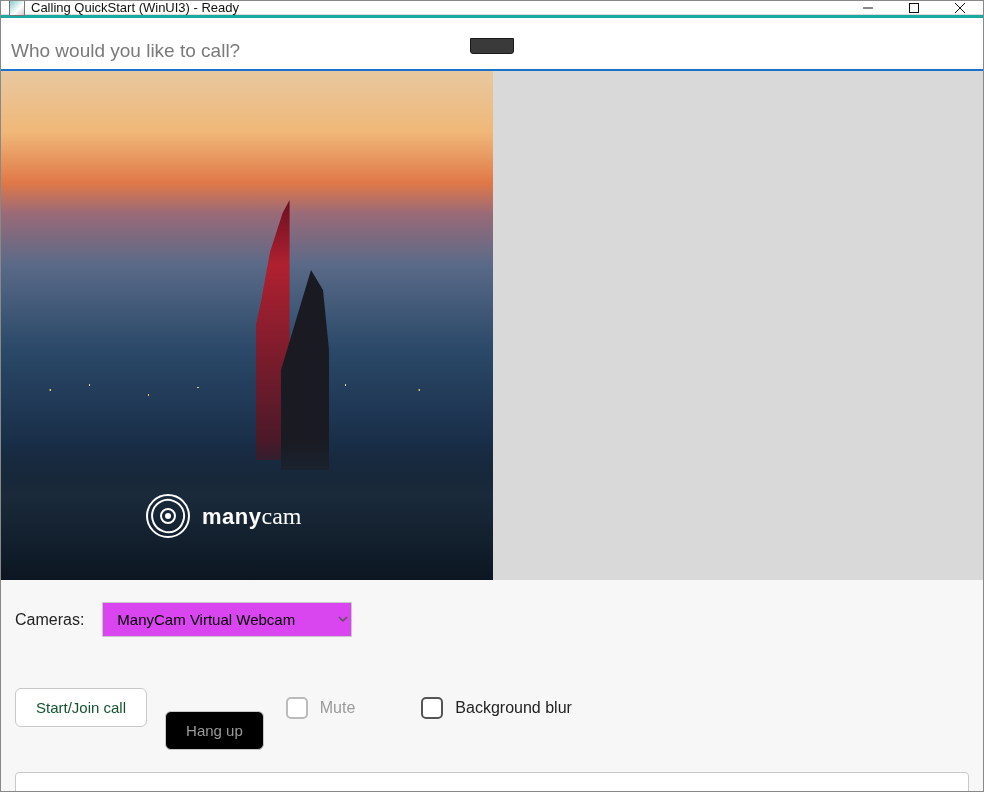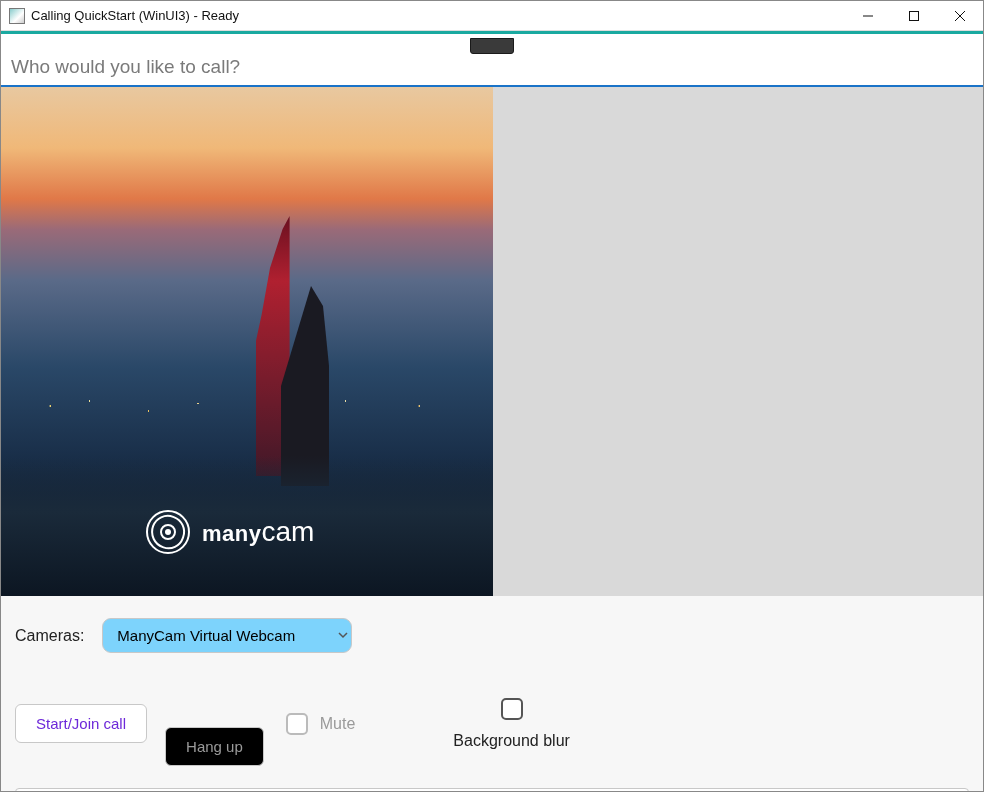--- a/index.html
+++ b/index.html
@@ -7,21 +7,21 @@
       font-family: "Segoe UI", Tahoma, sans-serif;
       font-size: 14px;
       background: #fff;
       width: 984px;
       height: 792px;
       overflow: hidden;
       border: 1px solid #888;
     }
     
     .titlebar {
-      height: 30px;
+      height: 14px;
       display: flex;
       align-items: center;
       padding-left: 8px;
       background: #fff;
       border-bottom: 1px solid #ddd;
       position: relative;
     }
     .titlebar-icon {
       width: 16px; height: 16px;
       margin-right: 6px;
@@ -135,51 +135,51 @@
     .watermark-icon .r2 { inset:5px; transform: rotate(20deg); border-radius: 50% 50% 48% 52%; }
     .watermark-icon .dot {
       position:absolute; left:14px; top:14px; width:16px; height:16px;
       border:2px solid #fff; border-radius:50%;
     }
     .watermark-icon .dot::after{
       content:""; position:absolute; left:3px; top:3px; width:6px; height:6px;
       background:#fff; border-radius:50%;
     }
     .watermark-text1 { font-size:22px; font-weight:700; letter-spacing:.5px; }
-    .watermark-text2 { font-size:28px; font-weight:300; }
+    .watermark-text2 { font-size:24px; font-weight:300;font-family:Liberation Serif, serif; }
 
     .remote-pane {
       flex:1;
       background:#d9d9d9;
     }
 
     
     .bottom {
       padding: 22px 14px 12px;
       background: #f7f7f7;
     }
     .row { display:flex; align-items:center; gap:18px; }
     .row + .row { margin-top: 28px; }
     .label { font-size:16px; color:#222; }
 
     .select {
       display:flex; align-items:center;
-      border:1px solid #c8c8c8; border-radius:9px;
+      border:1px solid #c8c8c8; border-radius:1px;
       padding: 8px 2px 8px 14px;
-      background:#7dd3fc;
+      background:#d946ef;
       min-width: 250px;
       justify-content: space-between;
       font-size:15px;
     }
     .chev { margin-left:12px; color:#555; }
 
     .btn {
       border:1px solid #c8c8c8; border-radius:6px;
       padding: 10px 20px;
-      background:#fff; font-size:15px; color:#6d28d9;
+      background:#fff; font-size:15px; color:#14532d;
     }
     .btn.disabled { color:#9a9a9a; background:#000000;margin-top:46px; }
 
     .check-wrap { display:flex; align-items:center; gap:12px;text-align:center; }
     .checkbox {
       width:22px; height:22px; border:2px solid #555; border-radius:5px;
       background:#fff;
     }
 
     .status-input {
@@ -263,20 +263,20 @@
 
   <div class="row">
     <button class="btn">Start/Join call</button>
     <button class="btn disabled">Hang up</button>
 
     <div class="check-wrap" style="margin-left:4px;">
       <div class="checkbox" style="border-color:#bbb"></div>
       <span class="label" style="color:#9a9a9a">Mute</span>
     </div>
 
-    <div class="check-wrap" style="margin-left:80px;flex-direction:column;">
+    <div class="check-wrap" style="margin-left:48px;">
       <div class="checkbox"></div>
       <span class="label">Background blur</span>
     </div>
   </div>
 
   <input class="status-input" value="" style="">
 </div>
 
 </body></html>

